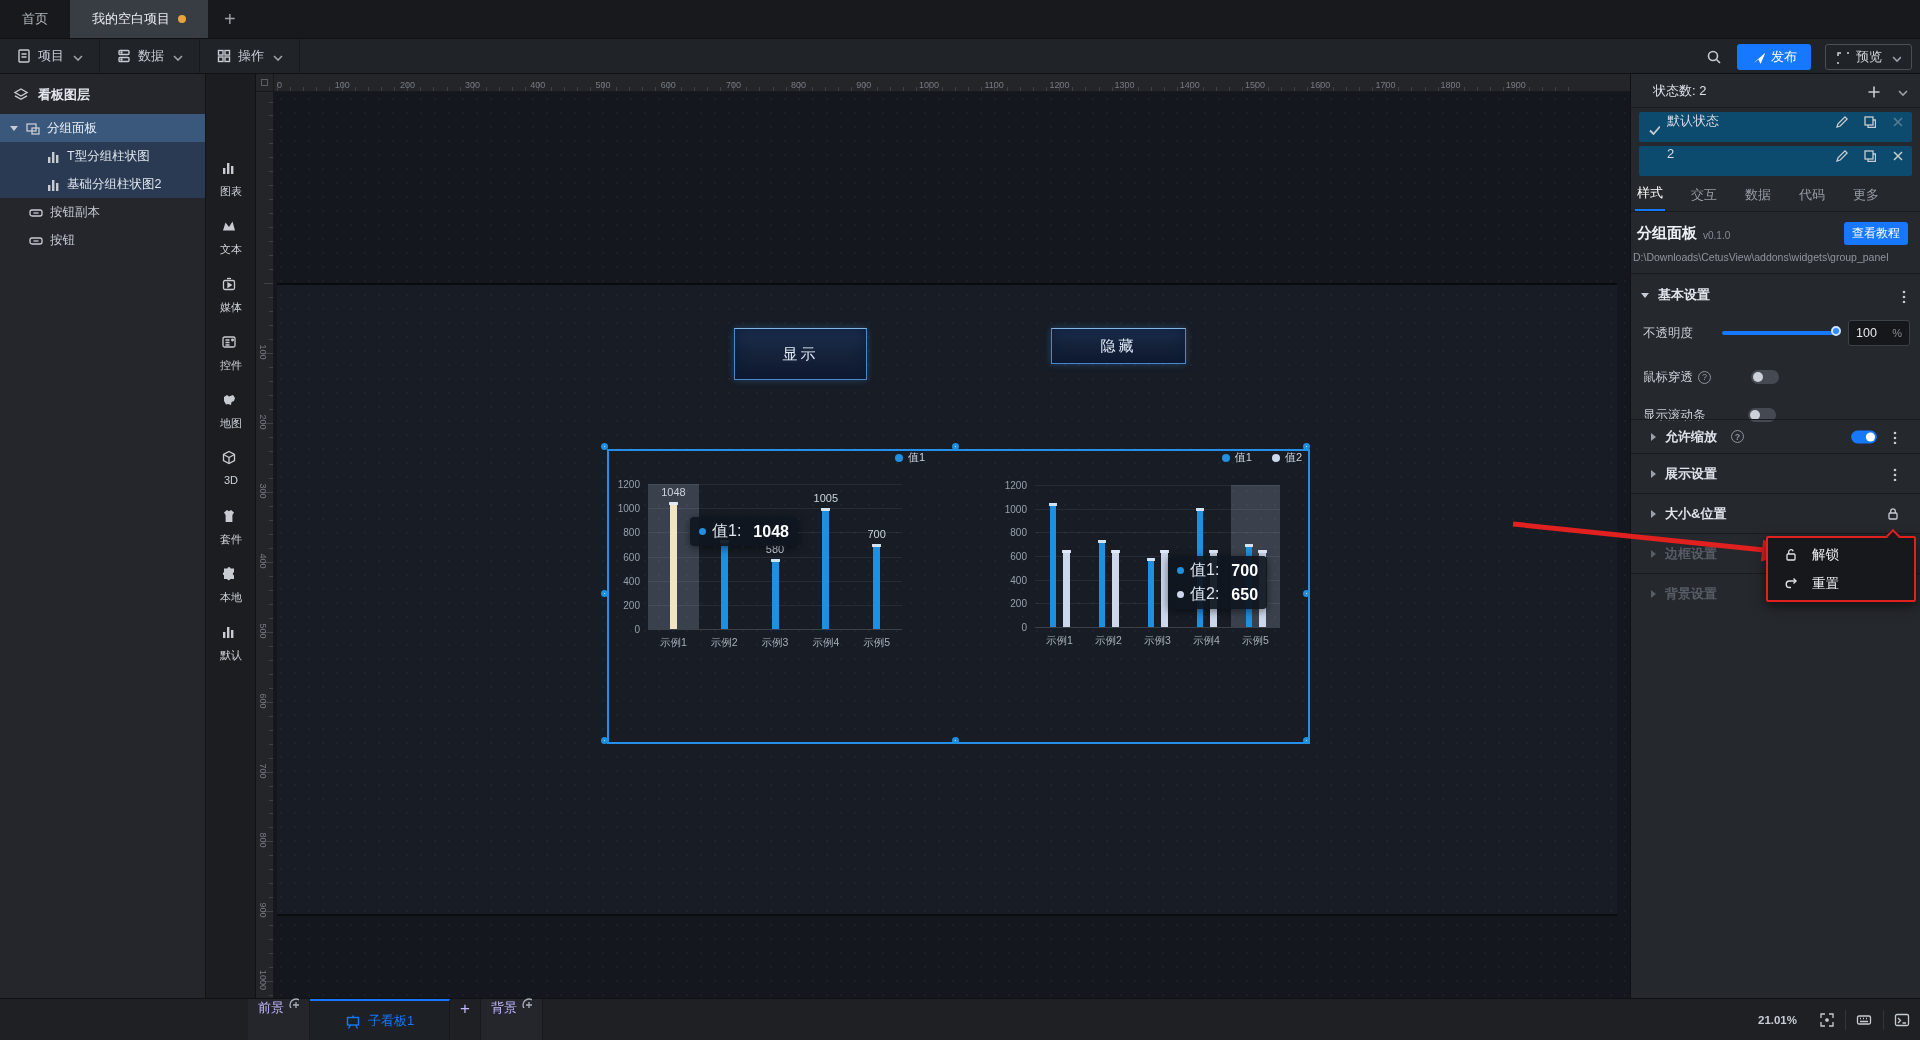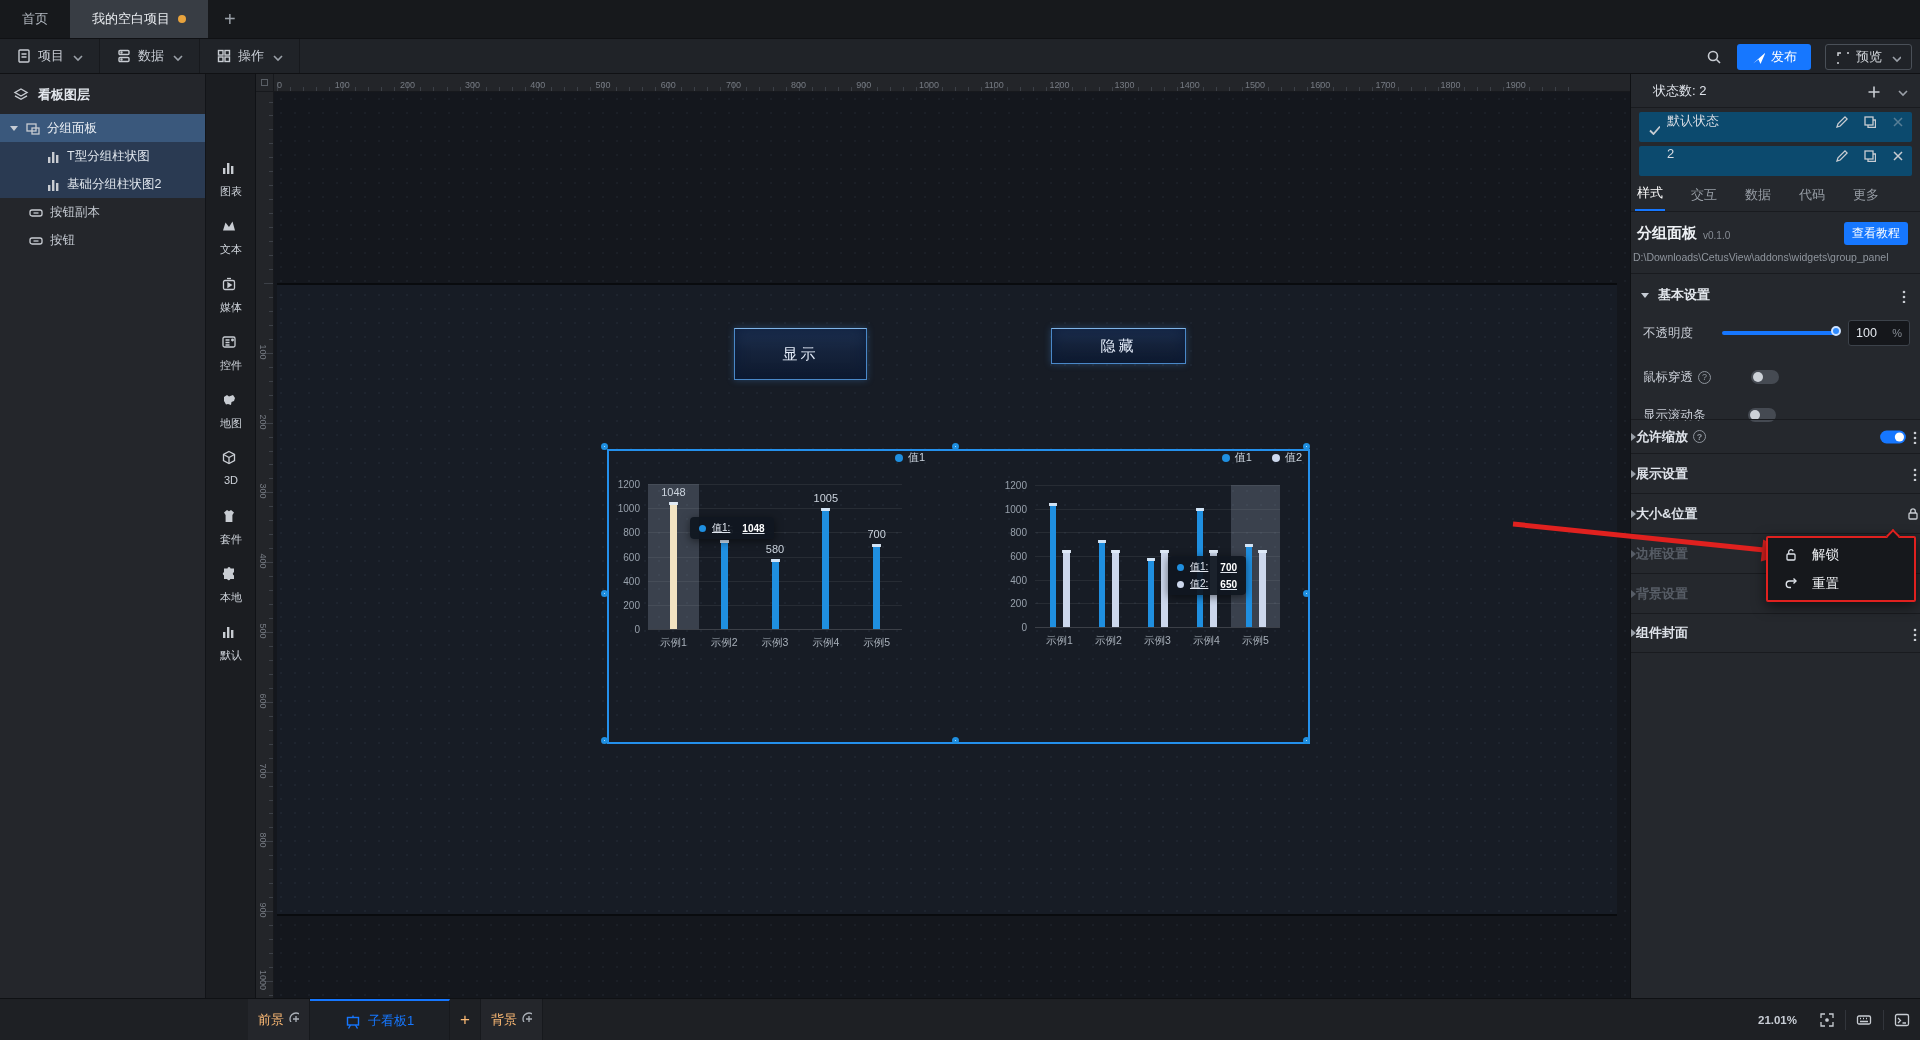--- a/index.html
+++ b/index.html
@@ -68,21 +68,21 @@
   .ldot { width:8px; height:8px; border-radius:50%; }
   .gridline { position:absolute; height:1px; background:rgba(255,255,255,0.07); }
   .gridline.base { background:rgba(255,255,255,0.16); }
   .ylab { position:absolute; width:30px; text-align:right; font-size:10px; color:#98a1ac; transform:translateY(-50%); }
   .xlab { position:absolute; text-align:center; font-size:10.5px; color:#a8b0ba; transform:translateX(-50%); }
   .hl-band { position:absolute; background:rgba(170,182,204,0.24); }
   .bar { position:absolute; }
   .bar .cap { position:absolute; left:-1px; right:-1px; top:0; height:3px; background:rgba(225,236,248,0.92); }
   .dlab { position:absolute; transform:translateX(-50%); font-size:11px; color:#ccd4de; }
   .tooltip { position:absolute; background:rgba(16,22,32,0.94); border-radius:4px; padding:4px 9px; display:flex; flex-direction:column; gap:3px;
-             font-size:10px; color:#dfe5ee; box-shadow:0 2px 8px rgba(0,0,0,0.5); white-space:nowrap; z-index:5;text-decoration:underline; }
+             font-size:16px; color:#dfe5ee; box-shadow:0 2px 8px rgba(0,0,0,0.5); white-space:nowrap; z-index:5; }
   .tooltip .tr { display:flex; align-items:center; gap:6px; }
   .tooltip .tv { font-weight:bold; color:#fff; margin-left:6px; }
 
   
   .anno { position:absolute; left:0; top:0; width:1920px; height:1040px; pointer-events:none; z-index:40; }
   .ctx-menu { position:absolute; left:1766px; top:536px; width:150px; height:66px; background:#16181c; border:2px solid #e0211f; border-radius:2px;
               z-index:50; display:flex; flex-direction:column; justify-content:center; box-shadow:0 4px 14px rgba(0,0,0,0.6); }
   .ctx-caret { position:absolute; top:-7px; right:16px; width:10px; height:10px; background:#16181c; border-left:2px solid #e0211f; border-top:2px solid #e0211f; transform:rotate(45deg); }
   .ctx-item { display:flex; align-items:center; gap:13px; height:29px; padding-left:15px; color:#f0f2f5; font-size:13.5px; }
 
@@ -108,31 +108,31 @@
   .slider .knob { position:absolute; right:-3px; top:-5px; width:10px; height:10px; background:#2f8bff; border:2px solid #cfe3ff; border-radius:50%; }
   .valbox { width:62px; height:26px; background:#15171b; border:1px solid #3c424a; border-radius:3px; display:flex; align-items:center; padding:0 7px; }
   .valbox .v { color:#e6eaf0; font-size:12.5px; flex:1; }
   .valbox .u { color:#868c94; font-size:11px; }
   .tog { width:28px; height:14px; border-radius:7px; background:#454a52; position:relative; }
   .tog::after { content:''; position:absolute; width:10px; height:10px; border-radius:50%; background:#cdd2d8; top:2px; left:2px; }
   .tog.on { background:#1677ff; }
   .tog.on::after { left:auto; right:2px; background:#fff; }
   .tog.sm { transform:scale(0.92); }
   .helpq { width:13px; height:13px; border:1px solid #8f959d; border-radius:50%; color:#8f959d; font-size:9px; display:inline-flex; align-items:center; justify-content:center; margin-left:5px; }
-  .sec-row { height:40px; display:flex; align-items:center; gap:0; padding:0 0; color:#dfe3ea; font-weight:bold; border-top:1px solid #191b1f; }
+  .sec-row { height:40px; display:flex; align-items:center; gap:9px; padding:0 20px; color:#dfe3ea; font-weight:bold; border-top:1px solid #191b1f; }
   .sec-row.first { height:34px; }
   .sec-row.last { border-bottom:1px solid #191b1f; }
   .sec-row.disabled { color:#575d66; }
   .sec-row.disabled .tri-r { border-left-color:#575d66; }
   .sections { position:absolute; left:0; top:345px; width:290px; }
 
   
   .bottombar { position:absolute; left:0; top:998px; width:1920px; height:42px; background:#1e2024; border-top:1px solid #0f1114; }
   .bb-left { position:absolute; left:248px; top:0; height:42px; display:flex; align-items:stretch; }
-  .bb-cell { display:flex; align-items:center; justify-content:center; gap:4px; color:#fdba74; font-size:13px; padding:0 10px; background:#24262b; border-right:1px solid #17191d; }
+  .bb-cell { display:flex; justify-content:center; gap:4px; color:#c4b5fd; font-size:13px; padding:0 10px; background:#24262b; border-right:1px solid #17191d; }
   .bb-tab { width:140px; display:flex; align-items:center; justify-content:center; gap:8px; background:#1d2025; border-top:2px solid #1677ff; color:#1677ff; border-right:1px solid #17191d; font-size:13px; }
   .sup-plus { position:relative; top:-5px; }
   .bb-right { position:absolute; right:0; top:0; height:42px; display:flex; align-items:center; }
   .bb-zoom { color:#c9ced6; font-size:11.5px; font-weight:bold; margin-right:12px; }
   .bb-ic { display:flex; align-items:center; padding:0 10px; height:20px; border-left:1px solid #32353b; }
   .bb-ic.first { border-left:none; }
   .status { width:304px; height:42px; margin-left:10px; background:#26292e; display:flex; flex-direction:column; justify-content:center; gap:2px; padding:0 10px; }
   .st-row { display:flex; justify-content:space-between; font-size:11px; font-weight:bold; color:#e2e6ec; line-height:14px; }
 </style>
 </head>
@@ -919,28 +919,20 @@
             </svg></span>
       </div>
       <div class="sec-row disabled">
         <span class="tri-r"></span>
         <span>边框设置</span>
       </div>
       <div class="sec-row disabled">
         <span class="tri-r"></span>
         <span>背景设置</span>
       </div>
-      <div class="sec-row last">
-        <span class="tri-r"></span>
-        <span>组件封面</span>
-        <span class="grow"></span>
-        <span><svg class="ic" width="14" height="14">
-              <use href="#i-dots"></use>
-            </svg></span>
-      </div>
     </div>
   </div>
 
   <svg class="anno">
     <path d="M1513,524 L1764,550" stroke="#e0211f" stroke-width="5" fill="none"></path>
     <polygon points="1790,553.5 1760.8,561.4 1763.2,539.6" fill="#e0211f"></polygon>
   </svg>
 
   <div class="ctx-menu">
     <span class="ctx-caret"></span>

